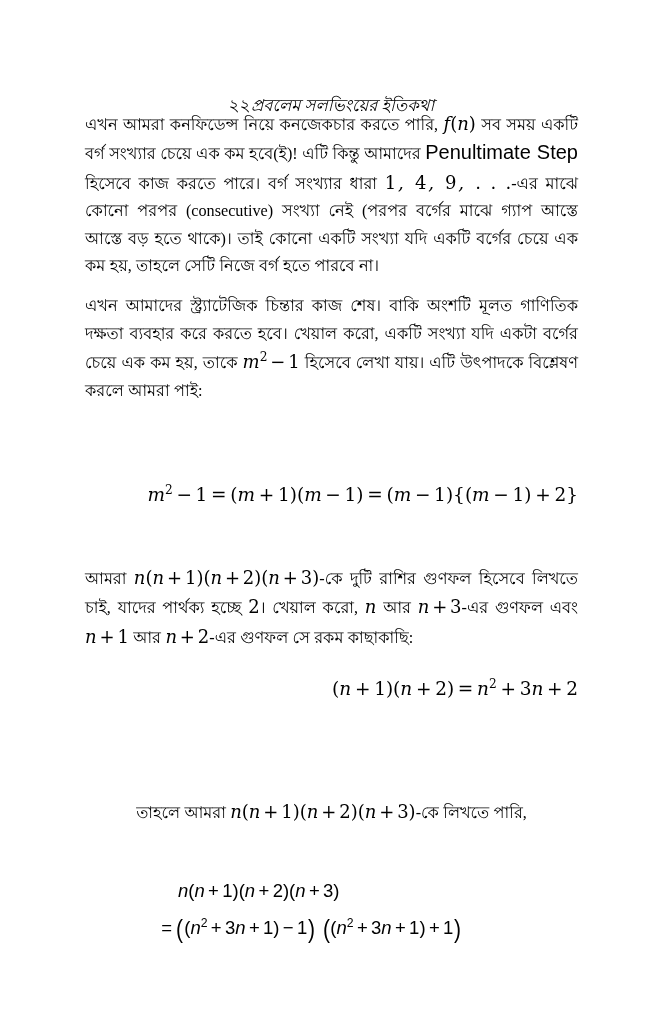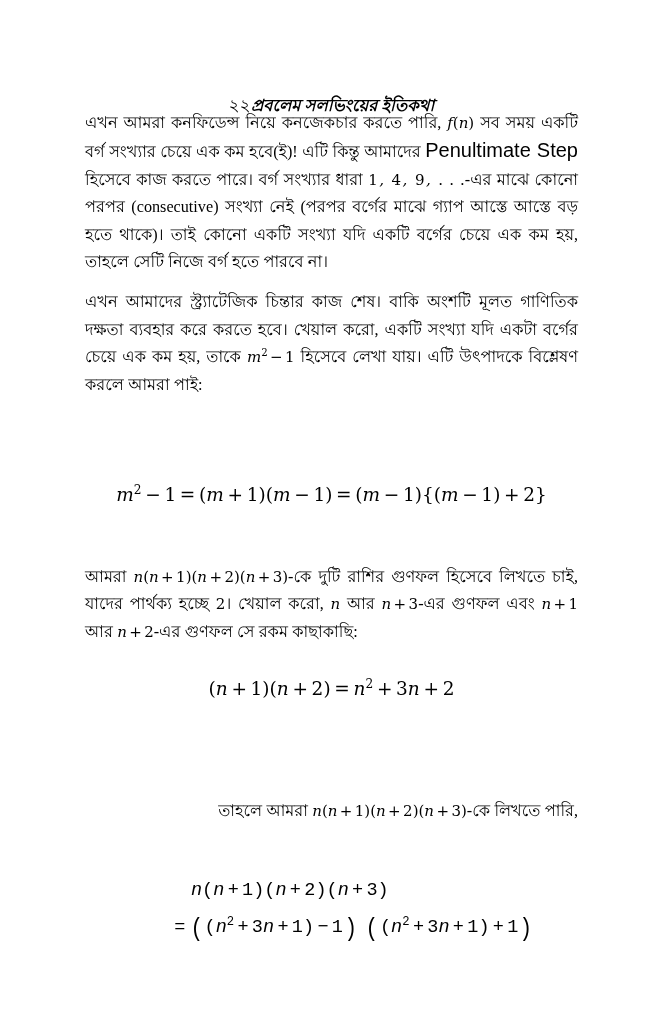--- a/index.html
+++ b/index.html
@@ -40,21 +40,20 @@
     font-family: "Liberation Serif", "DejaVu Serif", serif;
     font-size: 16.5px;
     letter-spacing: 0.3px;
     white-space: nowrap;
   }
   .runhead-title {
     font-family: "Liberation Serif", "DejaVu Serif", serif;
     font-style: italic;
     font-size: 16.5px;
     white-space: nowrap;
-    font-weight: bold;
   }
 
   
   .textblock {
     position: absolute;
     left: 85px;
     top: 110px;
     width: 493px;
   }
 
@@ -67,21 +66,21 @@
     word-spacing: 0.3px;
   }
   p.para + p.para {
     margin-top: 13px;
   }
 
   
   .m {
     font-family: "DejaVu Serif", "Liberation Serif", serif;
     font-style: italic;
-    font-size: 15px;
+    font-size: 18px;
     white-space: nowrap;
   }
   .m .up,
   .m .num,
   .m .op,
   .m .paren {
     font-style: normal;
   }
   .m sup {
     font-style: normal;
@@ -97,21 +96,21 @@
     font-family: Liberation Sans, sans-serif;
     font-style: normal;
     font-size: 20px;
   }
 
   
   .display {
     position: absolute;
     left: 85px;
     width: 493px;
-    text-align: center;
+    text-align: right;
     font-family: "DejaVu Serif", "Liberation Serif", serif;
     font-style: italic;
     font-size: 18.5px;
     white-space: nowrap;
   }
   .display .up,
   .display .num,
   .display .op,
   .display .paren,
   .display .brace { font-style: normal; }
@@ -123,24 +122,24 @@
   }
   .display .op { padding: 0 0.20em; }
 
   #eq-factor { top: 484px; }
   #eq-pair   { top: 672px; }
   #eq-pair .eqline { display: block; line-height: 33px; }
 
   
   #eq-derivation {
     position: absolute;
-    left: 98px;
+    left: 85px;
     top: 872px;
     width: 493px;
-    font-family: Liberation Mono, monospace;
+    font-family: Liberation Sans, sans-serif;
     font-style: italic;
     font-size: 18.5px;
     white-space: nowrap;
   }
   #eq-derivation .dline {
     display: block;
     line-height: 37px;
     padding-left: 73px;
     text-indent: 0;
   }
@@ -188,21 +187,21 @@
 
   <div class="textblock" style="top:564px;">
     <p class="para"><span>আমরা </span><span class="m">n<span class="paren">(</span>n<span class="op">+</span><span class="num">1</span><span class="paren">)(</span>n<span class="op">+</span><span class="num">2</span><span class="paren">)(</span>n<span class="op">+</span><span class="num">3</span><span class="paren">)</span></span><span>-কে দুটি রাশির গুণফল হিসেবে লিখতে চাই, যাদের পার্থক্য হচ্ছে </span><span class="m"><span class="num">2</span></span><span>। খেয়াল করো, </span><span class="m">n</span><span> আর </span><span class="m">n<span class="op">+</span><span class="num">3</span></span><span>-এর গুণফল এবং </span><span class="m">n<span class="op">+</span><span class="num">1</span></span><span> আর </span><span class="m">n<span class="op">+</span><span class="num">2</span></span><span>-এর গুণফল সে রকম কাছাকাছি:</span></p>
   </div>
 
   <div class="display" id="eq-pair">
     <span class="eqline"><span class="paren">(</span>n<span class="op">+</span><span class="num">1</span><span class="paren">)(</span>n<span class="op">+</span><span class="num">2</span><span class="paren">)</span><span class="op">=</span>n<sup>2</sup><span class="op">+</span><span class="num">3</span>n<span class="op">+</span><span class="num">2</span></span>
   </div>
 
   <div class="textblock" style="top:798px;">
-    <p class="para" style="text-align:right;"><span>তাহলে আমরা </span><span class="m">n<span class="paren">(</span>n<span class="op">+</span><span class="num">1</span><span class="paren">)(</span>n<span class="op">+</span><span class="num">2</span><span class="paren">)(</span>n<span class="op">+</span><span class="num">3</span><span class="paren">)</span></span><span>-কে লিখতে পারি,</span></p>
+    <p class="para" style="text-align:center;"><span>তাহলে আমরা </span><span class="m">n<span class="paren">(</span>n<span class="op">+</span><span class="num">1</span><span class="paren">)(</span>n<span class="op">+</span><span class="num">2</span><span class="paren">)(</span>n<span class="op">+</span><span class="num">3</span><span class="paren">)</span></span><span>-কে লিখতে পারি,</span></p>
   </div>
 
   <div id="eq-derivation">
     <span class="dline indent">n<span class="paren">(</span>n<span class="op">+</span><span class="num">1</span><span class="paren">)(</span>n<span class="op">+</span><span class="num">2</span><span class="paren">)(</span>n<span class="op">+</span><span class="num">3</span><span class="paren">)</span></span>
     <span class="dline"><span class="op">=</span><span class="bigparen">(</span><span class="paren">(</span>n<sup>2</sup><span class="op">+</span><span class="num">3</span>n<span class="op">+</span><span class="num">1</span><span class="paren">)</span><span class="op">−</span><span class="num">1</span><span class="bigparen">)</span><span class="gap"></span><span class="bigparen">(</span><span class="paren">(</span>n<sup>2</sup><span class="op">+</span><span class="num">3</span>n<span class="op">+</span><span class="num">1</span><span class="paren">)</span><span class="op">+</span><span class="num">1</span><span class="bigparen">)</span></span>
   </div>
 
 </div>
 
 </body></html>

